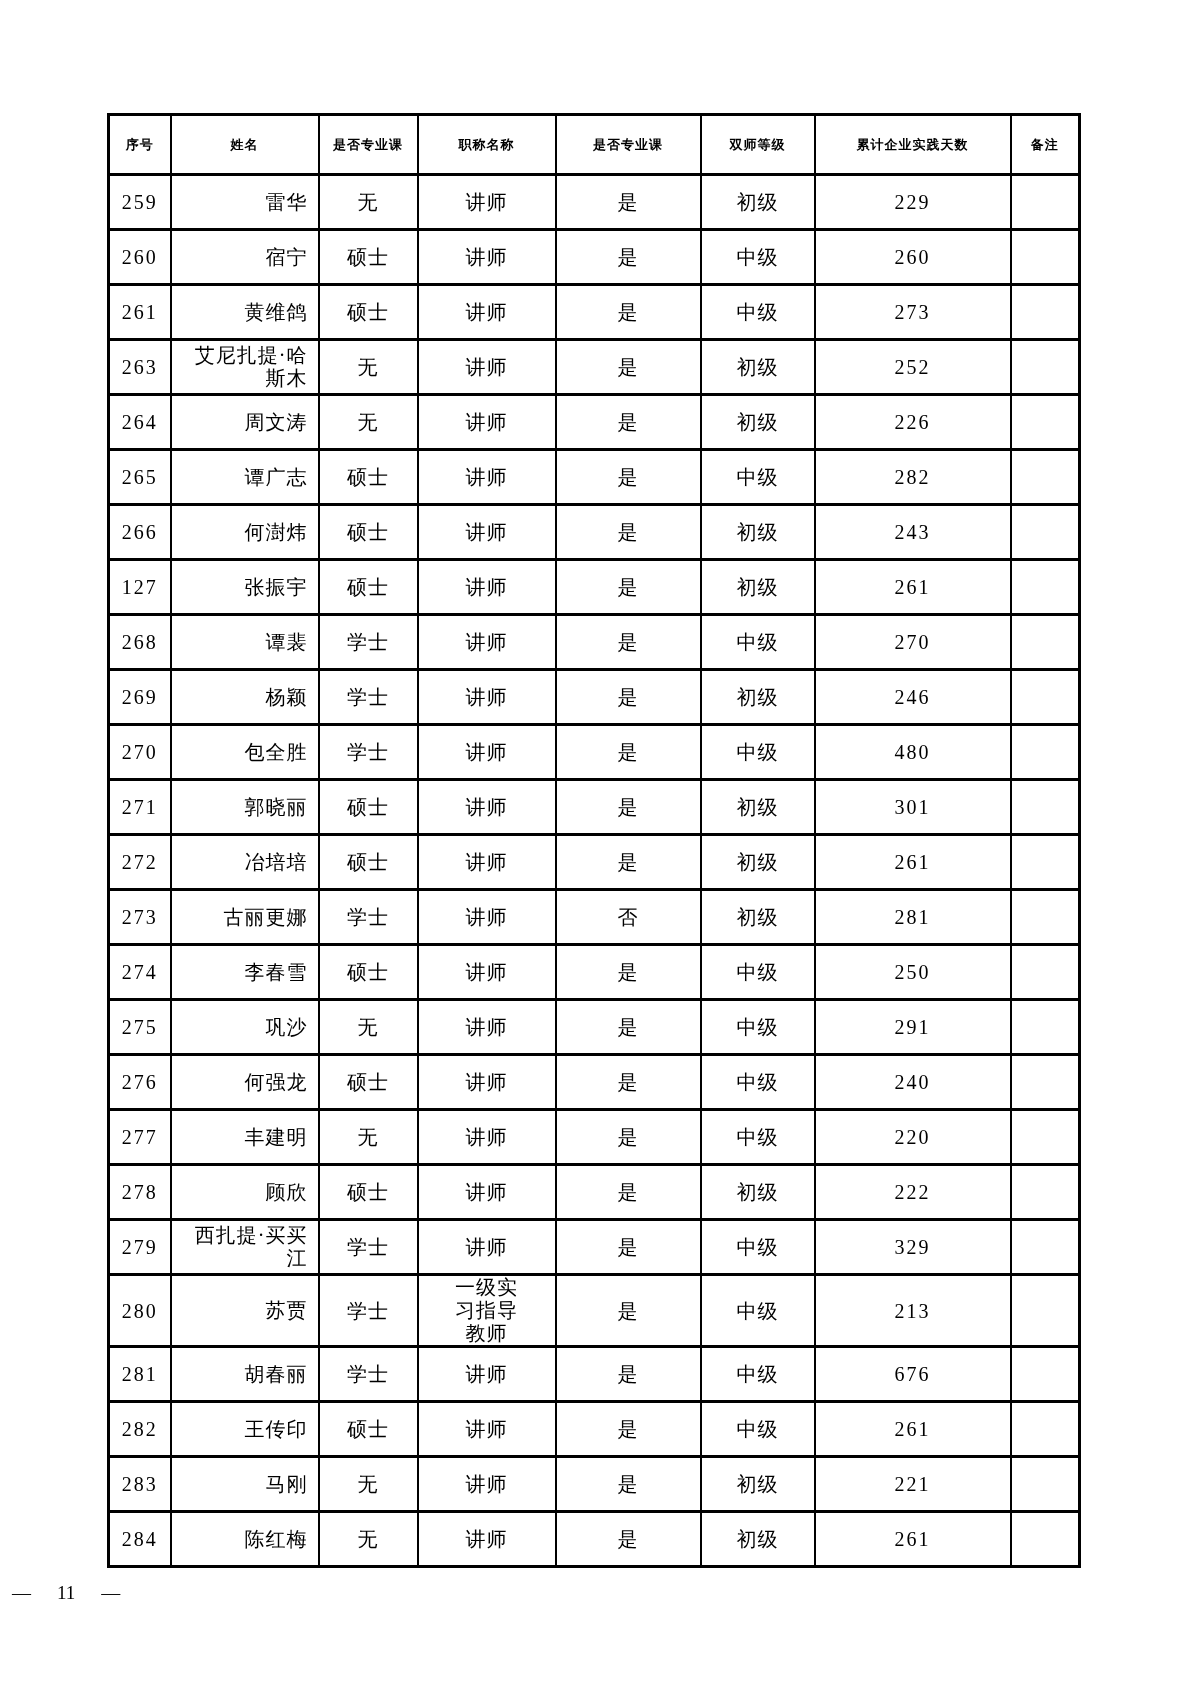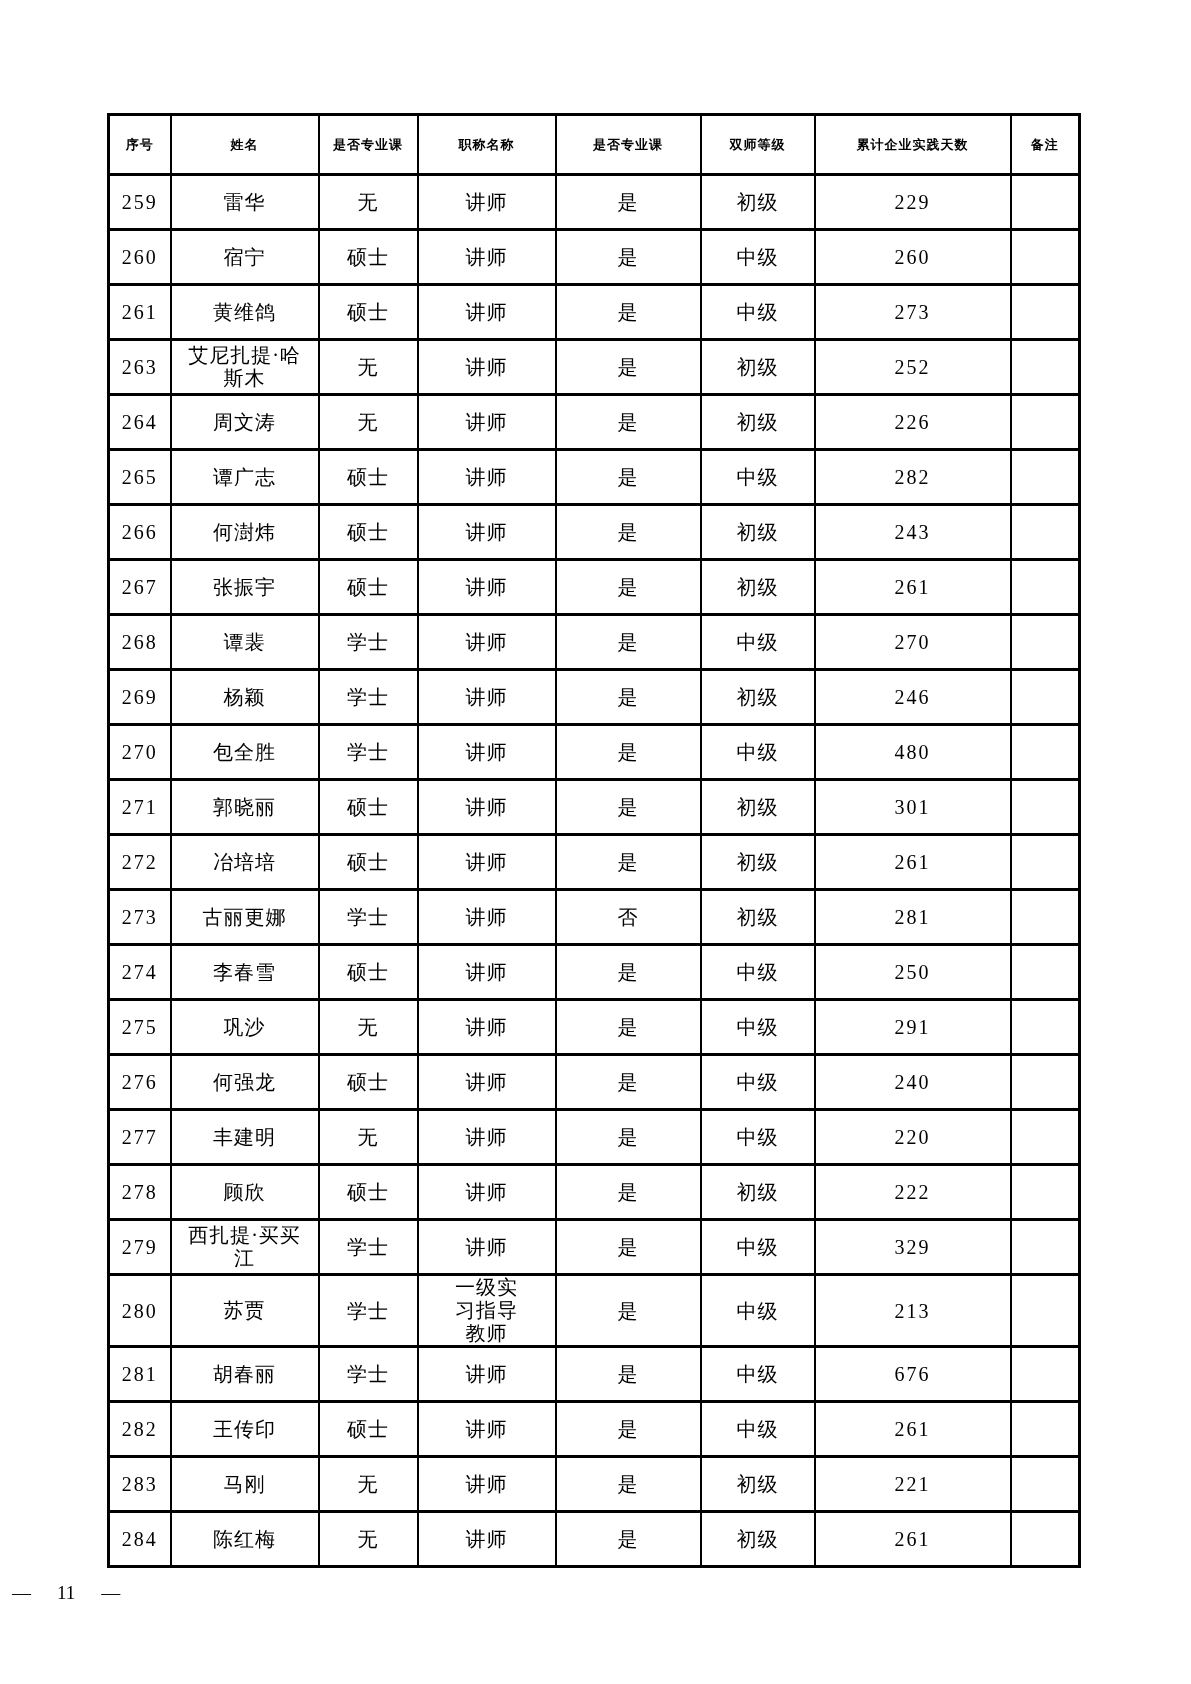--- a/index.html
+++ b/index.html
@@ -48,20 +48,21 @@
   table.roster td {
     height: 52px;
     font-size: 20px;
     letter-spacing: 1px;
     line-height: 1.2;
   }
   table.roster td.col-name {
     padding: 0 10px;
     word-break: break-all;
     line-height: 1.15;
+    text-align: right;
   }
   table.roster td.col-title {
     padding: 0 30px;
     word-break: break-all;
     line-height: 1.15;
   }
   table.roster td.col-serial-number,
   table.roster td.col-practice-days {
     font-family: "Liberation Serif", "DejaVu Serif", serif;
     letter-spacing: 2px;
@@ -177,21 +178,21 @@
           <td class="col-serial-number">266</td>
           <td class="col-name">何澍炜</td>
           <td class="col-highest-degree">硕士</td>
           <td class="col-title">讲师</td>
           <td class="col-professional-course">是</td>
           <td class="col-dual-teacher-level">初级</td>
           <td class="col-practice-days">243</td>
           <td class="col-remarks"></td>
         </tr>
         <tr>
-          <td class="col-serial-number">267</td>
+          <td class="col-serial-number">127</td>
           <td class="col-name">张振宇</td>
           <td class="col-highest-degree">硕士</td>
           <td class="col-title">讲师</td>
           <td class="col-professional-course">是</td>
           <td class="col-dual-teacher-level">初级</td>
           <td class="col-practice-days">261</td>
           <td class="col-remarks"></td>
         </tr>
         <tr>
           <td class="col-serial-number">268</td>

